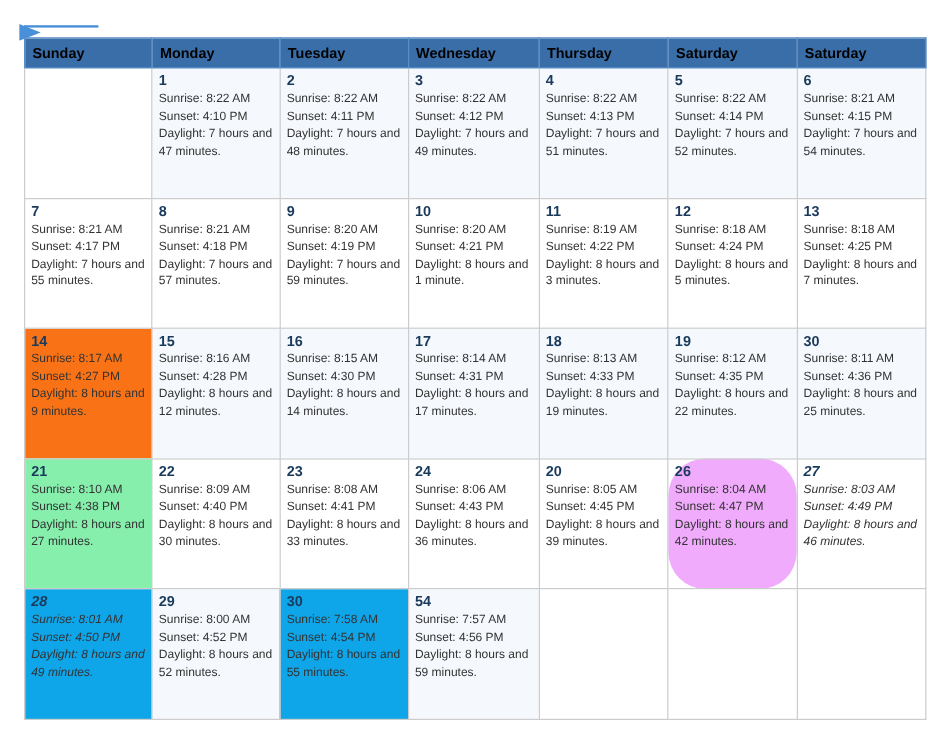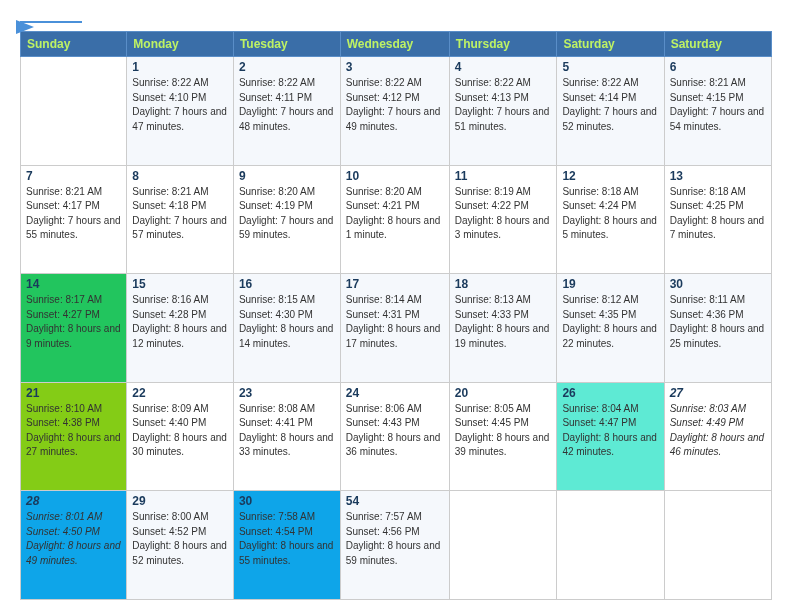--- a/index.html
+++ b/index.html
@@ -41,21 +41,21 @@
       color: #555;
     }
     .calendar {
       flex: 1;
       border-collapse: collapse;
       width: 100%;
       font-size: 10.5px;
     }
     .calendar thead tr th {
       background: #3a6ea8;
-      color: #bef264;
+      color: #000000;
       text-align: left;
       padding: 5px 6px;
       font-size: 12px;
       font-weight: bold;
       border: 1px solid #5a8ec8;
     }
     .calendar tbody tr td {
       border: 1px solid #ccc;
       vertical-align: top;
       padding: 3px 5px;
@@ -171,21 +171,21 @@
           <td style="background: rgb(255, 255, 255);">
             <span class="day-number">12</span>
             <div class="day-info">Sunrise: 8:18 AM<br>Sunset: 4:24 PM<br>Daylight: 8 hours and 5 minutes.</div>
           </td>
           <td style="background: rgb(255, 255, 255);">
             <span class="day-number">13</span>
             <div class="day-info">Sunrise: 8:18 AM<br>Sunset: 4:25 PM<br>Daylight: 8 hours and 7 minutes.</div>
           </td>
         </tr>
         <tr>
-          <td style="background: #22c55e;">
+          <td style="background: #f97316;">
             <span class="day-number">14</span>
             <div class="day-info">Sunrise: 8:17 AM<br>Sunset: 4:27 PM<br>Daylight: 8 hours and 9 minutes.</div>
           </td>
           <td style="background: rgb(245, 248, 252);">
             <span class="day-number">15</span>
             <div class="day-info">Sunrise: 8:16 AM<br>Sunset: 4:28 PM<br>Daylight: 8 hours and 12 minutes.</div>
           </td>
           <td style="background: rgb(245, 248, 252);">
             <span class="day-number">16</span>
             <div class="day-info">Sunrise: 8:15 AM<br>Sunset: 4:30 PM<br>Daylight: 8 hours and 14 minutes.</div>
@@ -201,41 +201,41 @@
           <td style="background: rgb(245, 248, 252);">
             <span class="day-number">19</span>
             <div class="day-info">Sunrise: 8:12 AM<br>Sunset: 4:35 PM<br>Daylight: 8 hours and 22 minutes.</div>
           </td>
           <td style="background: rgb(245, 248, 252);">
             <span class="day-number">30</span>
             <div class="day-info">Sunrise: 8:11 AM<br>Sunset: 4:36 PM<br>Daylight: 8 hours and 25 minutes.</div>
           </td>
         </tr>
         <tr>
-          <td style="background: #84cc16;">
+          <td style="background: #86efac;">
             <span class="day-number">21</span>
             <div class="day-info">Sunrise: 8:10 AM<br>Sunset: 4:38 PM<br>Daylight: 8 hours and 27 minutes.</div>
           </td>
           <td style="background: rgb(255, 255, 255);">
             <span class="day-number">22</span>
             <div class="day-info">Sunrise: 8:09 AM<br>Sunset: 4:40 PM<br>Daylight: 8 hours and 30 minutes.</div>
           </td>
           <td style="background: rgb(255, 255, 255);">
             <span class="day-number">23</span>
             <div class="day-info">Sunrise: 8:08 AM<br>Sunset: 4:41 PM<br>Daylight: 8 hours and 33 minutes.</div>
           </td>
           <td style="background: rgb(255, 255, 255);">
             <span class="day-number">24</span>
             <div class="day-info">Sunrise: 8:06 AM<br>Sunset: 4:43 PM<br>Daylight: 8 hours and 36 minutes.</div>
           </td>
           <td style="background: rgb(255, 255, 255);">
             <span class="day-number">20</span>
             <div class="day-info">Sunrise: 8:05 AM<br>Sunset: 4:45 PM<br>Daylight: 8 hours and 39 minutes.</div>
           </td>
-          <td style="background: #5eead4;">
+          <td style="background: #f0abfc; border-radius: 31px;">
             <span class="day-number">26</span>
             <div class="day-info">Sunrise: 8:04 AM<br>Sunset: 4:47 PM<br>Daylight: 8 hours and 42 minutes.</div>
           </td>
           <td style="background: rgb(255, 255, 255); font-style: italic;">
             <span class="day-number">27</span>
             <div class="day-info">Sunrise: 8:03 AM<br>Sunset: 4:49 PM<br>Daylight: 8 hours and 46 minutes.</div>
           </td>
         </tr>
         <tr>
           <td style="background: #0ea5e9; font-style: italic;">

